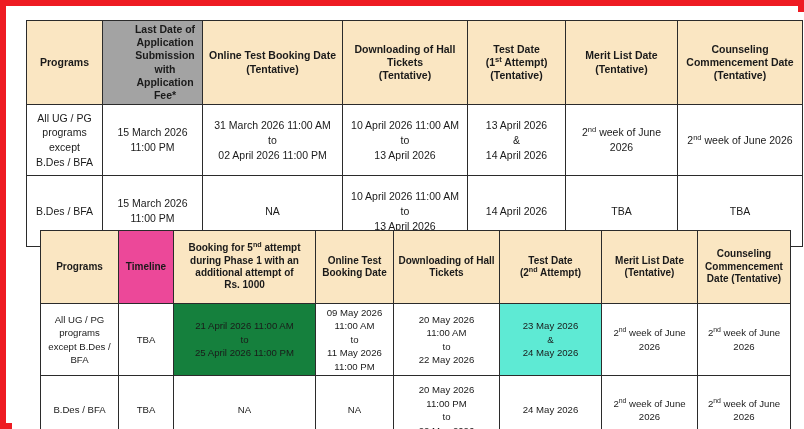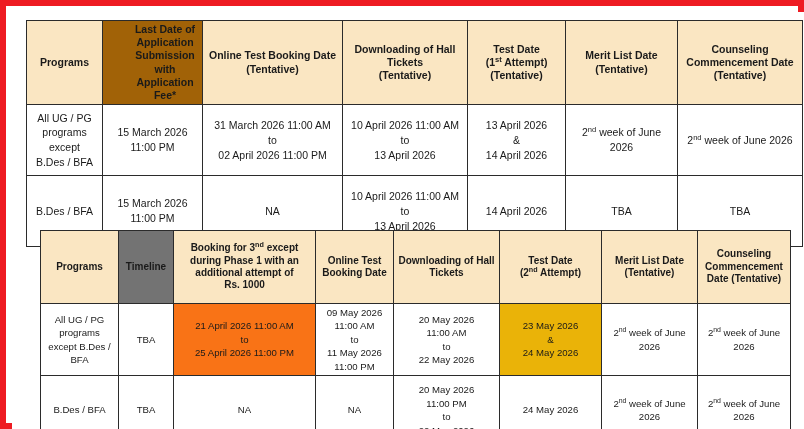--- a/index.html
+++ b/index.html
@@ -102,21 +102,21 @@
         <col style="width:100px">
         <col style="width:140px">
         <col style="width:125px">
         <col style="width:98px">
         <col style="width:112px">
         <col style="width:125px">
       </colgroup>
       <thead>
         <tr>
           <th style="background: rgb(250, 230, 194); border-color: rgb(43, 43, 43); color: rgb(26, 26, 26);">Programs</th>
-          <th style="background: #a16207; border-color: rgb(43, 43, 43); color: rgb(26, 26, 26); padding-left: 28px;">Last Date of Application Submission with Application Fee*</th>
+          <th style="background: #a3a3a3; border-color: rgb(43, 43, 43); color: rgb(26, 26, 26); padding-left: 28px;">Last Date of Application Submission with Application Fee*</th>
           <th class="cell-lines" style="background: rgb(250, 230, 194); border-color: rgb(43, 43, 43); color: rgb(26, 26, 26);">Online Test Booking Date
 (Tentative)</th>
           <th class="cell-lines" style="background: rgb(250, 230, 194); border-color: rgb(43, 43, 43); color: rgb(26, 26, 26);">Downloading of Hall Tickets
 (Tentative)</th>
           <th style="background: rgb(250, 230, 194); border-color: rgb(43, 43, 43); color: rgb(26, 26, 26);">
             <span>Test Date</span><br>
             <span>(<span>1</span><sup>st</sup><span> Attempt)</span></span><br>
             <span>(Tentative)</span>
           </th>
           <th class="cell-lines" style="background: rgb(250, 230, 194); border-color: rgb(43, 43, 43); color: rgb(26, 26, 26);">Merit List Date
@@ -164,55 +164,55 @@
         <col style="width:142px">
         <col style="width:78px">
         <col style="width:106px">
         <col style="width:102px">
         <col style="width:96px">
         <col style="width:93px">
       </colgroup>
       <thead>
         <tr>
           <th style="background: rgb(250, 230, 194); border-color: rgb(43, 43, 43); color: rgb(26, 26, 26);">Programs</th>
-          <th style="background: #737373; border-color: rgb(43, 43, 43); color: rgb(26, 26, 26); margin-left: 28px;">Timeline</th>
+          <th style="background: #ec4899; border-color: rgb(43, 43, 43); color: rgb(26, 26, 26); margin-left: 28px;">Timeline</th>
           <th style="background: rgb(250, 230, 194); border-color: rgb(43, 43, 43); color: rgb(26, 26, 26);">
-            <span>Booking for 3</span><sup>nd</sup><span> except</span><br>
+            <span>Booking for 5</span><sup>nd</sup><span> attempt</span><br>
             <span>during Phase 1 with an</span><br>
             <span>additional attempt of</span><br>
             <span>Rs. 1000</span>
           </th>
           <th style="background: rgb(250, 230, 194); border-color: rgb(43, 43, 43); color: rgb(26, 26, 26);">Online Test Booking Date</th>
           <th style="background: rgb(250, 230, 194); border-color: rgb(43, 43, 43); color: rgb(26, 26, 26);">Downloading of Hall Tickets</th>
           <th style="background: rgb(250, 230, 194); border-color: rgb(43, 43, 43); color: rgb(26, 26, 26);">
             <span>Test Date</span><br>
             <span>(<span>2</span><sup>nd</sup><span> Attempt)</span></span>
           </th>
           <th class="cell-lines" style="background: rgb(250, 230, 194); border-color: rgb(43, 43, 43); color: rgb(26, 26, 26);">Merit List Date
 (Tentative)</th>
           <th style="background: rgb(250, 230, 194); border-color: rgb(43, 43, 43); color: rgb(26, 26, 26);">Counseling Commencement Date (Tentative)</th>
         </tr>
       </thead>
       <tbody>
         <tr>
           <td style="border-color: rgb(43, 43, 43); color: rgb(26, 26, 26); background: rgb(255, 255, 255);">All UG / PG programs except B.Des / BFA</td>
           <td style="border-color: rgb(43, 43, 43); color: rgb(26, 26, 26); background: rgb(255, 255, 255);">TBA</td>
-          <td class="cell-lines" style="border-color: rgb(43, 43, 43); color: rgb(26, 26, 26); background: #f97316;">21 April 2026 11:00 AM
+          <td class="cell-lines" style="border-color: rgb(43, 43, 43); color: rgb(26, 26, 26); background: #15803d;">21 April 2026 11:00 AM
 to
 25 April 2026 11:00 PM</td>
           <td class="cell-lines" style="border-color: rgb(43, 43, 43); color: rgb(26, 26, 26); background: rgb(255, 255, 255);">09 May 2026
 11:00 AM
 to
 11 May 2026
 11:00 PM</td>
           <td class="cell-lines" style="border-color: rgb(43, 43, 43); color: rgb(26, 26, 26); background: rgb(255, 255, 255);">20 May 2026
 11:00 AM
 to
 22 May 2026</td>
-          <td class="cell-lines" style="border-color: rgb(43, 43, 43); color: rgb(26, 26, 26); background: #eab308;">23 May 2026
+          <td class="cell-lines" style="border-color: rgb(43, 43, 43); color: rgb(26, 26, 26); background: #5eead4;">23 May 2026
 &amp;
 24 May 2026</td>
           <td style="border-color: rgb(43, 43, 43); color: rgb(26, 26, 26); background: rgb(255, 255, 255);"><span>2</span><sup>nd</sup><span> week of June 2026</span></td>
           <td style="border-color: rgb(43, 43, 43); color: rgb(26, 26, 26); background: rgb(255, 255, 255);"><span>2</span><sup>nd</sup><span> week of June 2026</span></td>
         </tr>
         <tr>
           <td style="border-color: rgb(43, 43, 43); color: rgb(26, 26, 26); background: rgb(255, 255, 255);">B.Des / BFA</td>
           <td style="border-color: rgb(43, 43, 43); color: rgb(26, 26, 26); background: rgb(255, 255, 255);">TBA</td>
           <td style="border-color: rgb(43, 43, 43); color: rgb(26, 26, 26); background: rgb(255, 255, 255);">NA</td>
           <td style="border-color: rgb(43, 43, 43); color: rgb(26, 26, 26); background: rgb(255, 255, 255);">NA</td>

